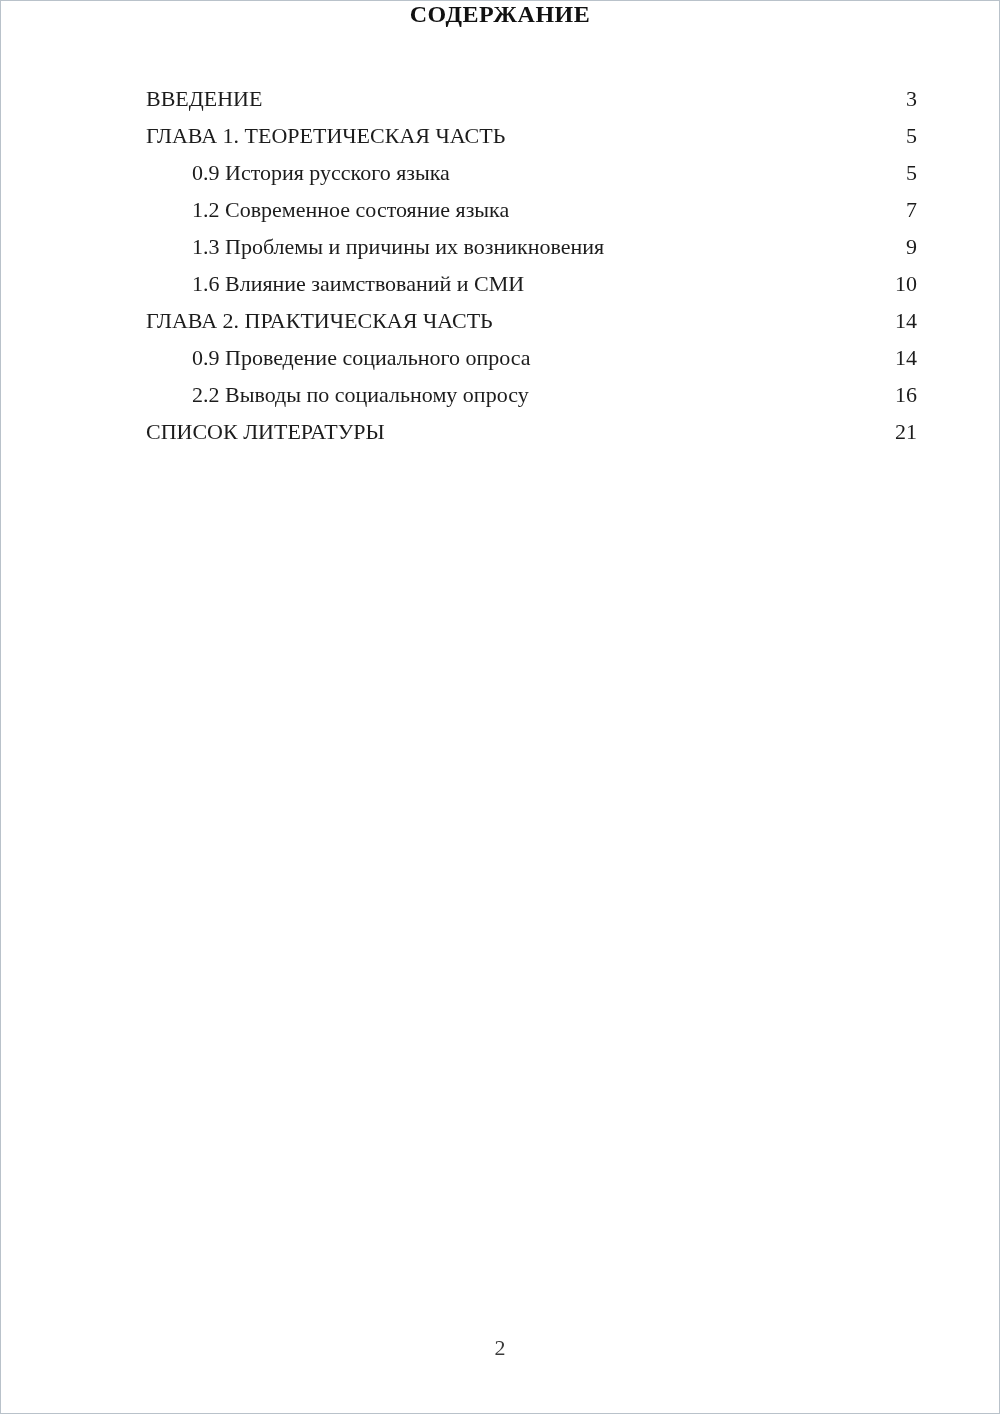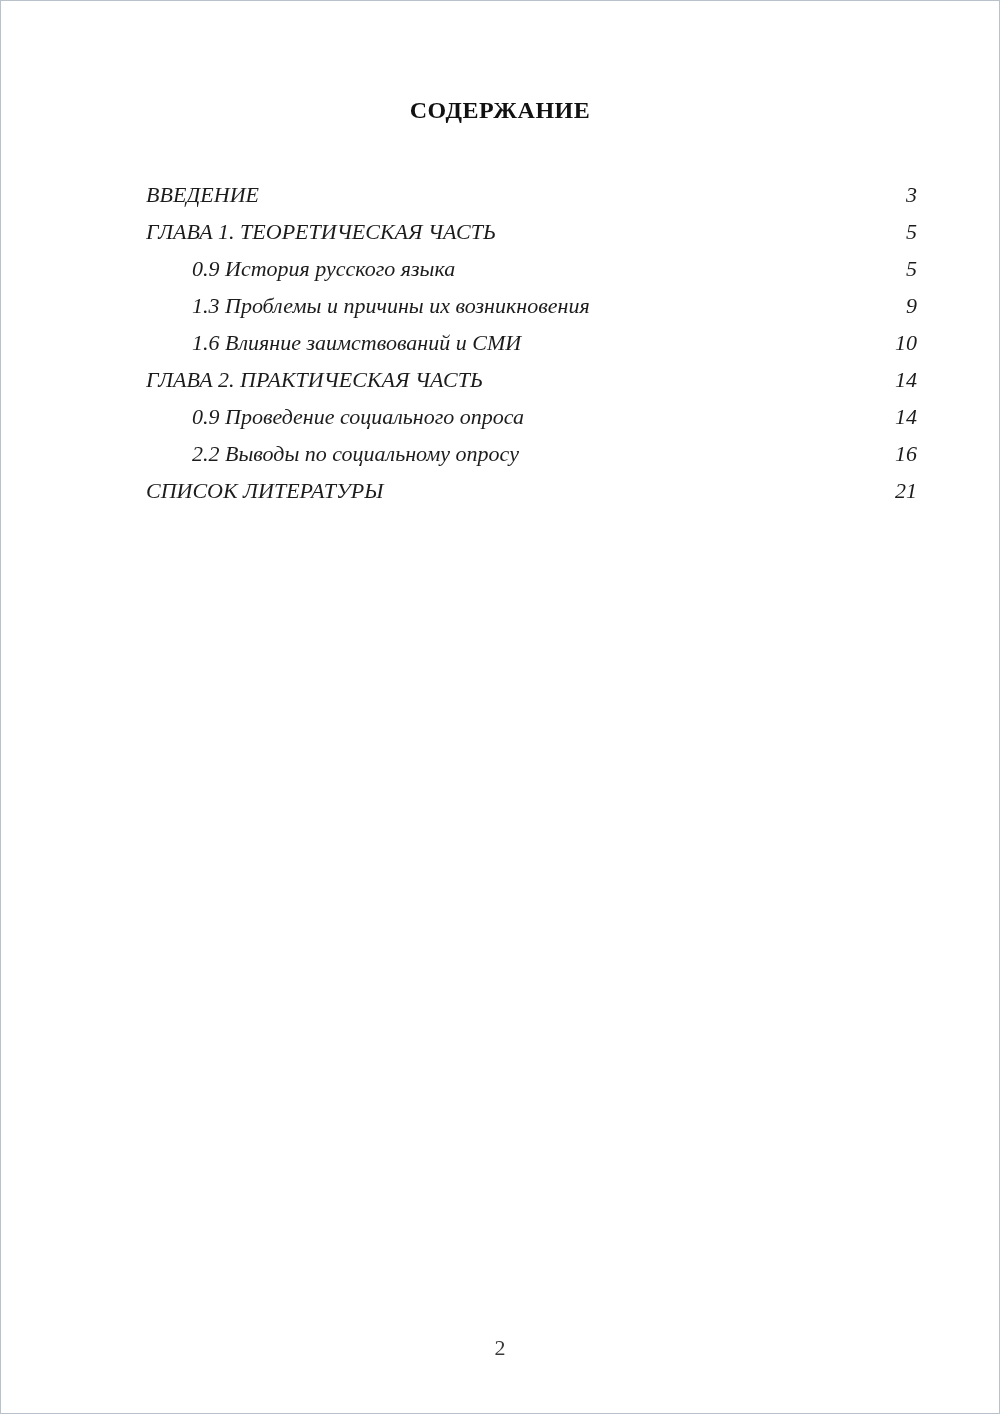--- a/index.html
+++ b/index.html
@@ -13,40 +13,38 @@
     height: 1414px;
     box-sizing: border-box;
     background: #ffffff;
     border: 1px solid #b9c2ca;
     font-family: "Liberation Serif", "DejaVu Serif", serif;
     color: #1c1c1c;
     overflow: hidden;
   }
   .doc-title {
     margin: 0;
-    padding-top: 96px;
     text-align: center;
     font-size: 24px;
     font-weight: bold;
     letter-spacing: 0.5px;
     color: #111;
   }
   .toc {
     margin-top: 52px;
     padding-left: 145px;
     padding-right: 82px;
   }
   .toc-row {
     display: flex;
     justify-content: space-between;
     align-items: flex-start;
     font-size: 22px;
     line-height: 37px;
     white-space: nowrap;
-    font-style: italic;
   }
   .toc-row.indented .toc-label {
     padding-left: 46px;
   }
   .toc-label {
     flex: 1 1 auto;
     overflow: hidden;
   }
   .toc-page {
     flex: 0 0 auto;
@@ -75,20 +73,24 @@
       </div>
       <div class="toc-row">
         <span class="toc-label">ГЛАВА 1. ТЕОРЕТИЧЕСКАЯ ЧАСТЬ</span>
         <span class="toc-page">5</span>
       </div>
       <div class="toc-row indented">
         <span class="toc-label">0.9 История русского языка</span>
         <span class="toc-page">5</span>
       </div>
       <div class="toc-row indented">
+        <span class="toc-label">1.2 Современное состояние языка</span>
+        <span class="toc-page">7</span>
+      </div>
+      <div class="toc-row indented">
         <span class="toc-label">1.3 Проблемы и причины их возникновения</span>
         <span class="toc-page">9</span>
       </div>
       <div class="toc-row indented">
         <span class="toc-label">1.6 Влияние заимствований и СМИ</span>
         <span class="toc-page">10</span>
       </div>
       <div class="toc-row">
         <span class="toc-label">ГЛАВА 2. ПРАКТИЧЕСКАЯ ЧАСТЬ</span>
         <span class="toc-page">14</span>

